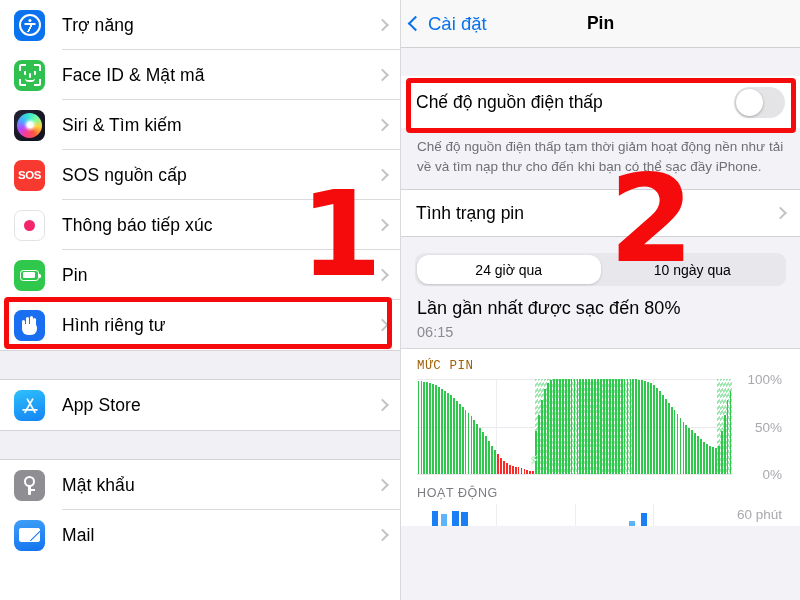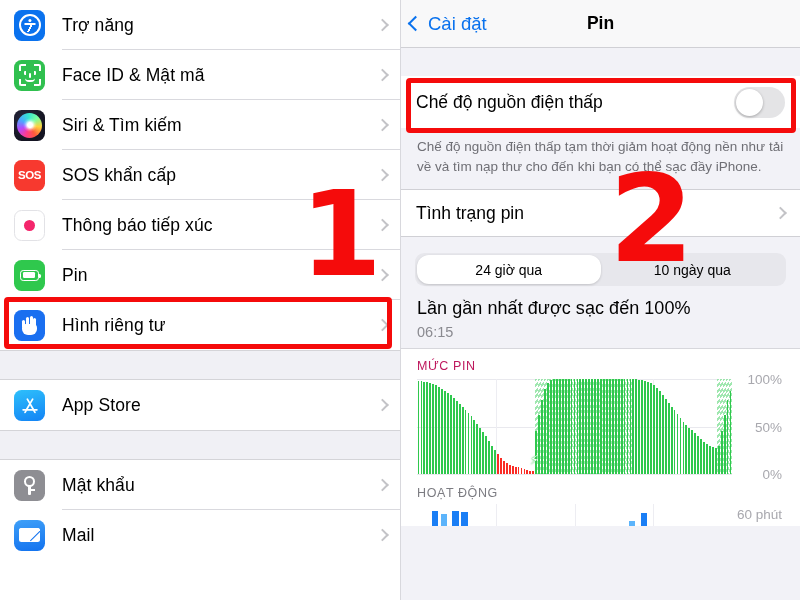--- a/index.html
+++ b/index.html
@@ -263,21 +263,21 @@
     flex: 1; display: flex; align-items: center; justify-content: center;
     font-size: 14px; color: #000; border-radius: 12px;
   }
   .seg.active { background: #fff; box-shadow: 0 1px 2.5px rgba(0,0,0,0.16); }
 
   .charge-block { padding: 12px 16px 8px 16px; background: #f2f2f7; }
   .charge-title { font-size: 18px; color: #000; letter-spacing: 0.05px; }
   .charge-time { font-size: 14.5px; color: #8a8a90; margin-top: 5px; }
 
   .chart-card { background: #fff; border-top: 1px solid #d7d7dc; padding: 10px 0 0 0; }
-  .chart-head { font-size: 12.5px; color: #be185d; letter-spacing: 0.6px; padding-left: 16px; }
+  .chart-head { font-size: 12.5px; color: #a16207; letter-spacing: 0.6px; padding-left: 16px; font-family: Liberation Mono, monospace; }
 
   .chart-area { position: relative; height: 95px; margin: 6px 16px 0 16px; }
   .plot { position: absolute; left: 0; top: 0; right: 52px; bottom: 0; }
   .axis-labels { position: absolute; right: 0; top: 0; bottom: 0; width: 50px; }
   .axis-labels span {
     position: absolute; right: 2px; font-size: 13.5px; color: #a8a8ae;
     transform: translateY(-50%);
   }
   .gridline { position: absolute; left: 0; right: 0; height: 1px; background: #e9e9ee; }
   .vgrid { position: absolute; top: 0; bottom: 0; width: 1px; background: #ededf2; }
@@ -336,21 +336,21 @@
           </div>
         <div class="srow-label">Siri &amp; Tìm kiếm</div>
         <div class="chev"></div>
         <div class="sep"></div>
       </div>
 
       <div class="srow">
         <div class="app-icon ic-sos">
             <span class="sostxt">SOS</span>
           </div>
-        <div class="srow-label">SOS khẩn cấp</div>
+        <div class="srow-label">SOS nguồn cấp</div>
         <div class="chev"></div>
         <div class="sep"></div>
       </div>
 
       <div class="srow">
         <div class="app-icon ic-expo">
             <div class="dot">
               <div class="rays"></div>
             </div>
           </div>
@@ -466,21 +466,21 @@
     </div>
 
     <div class="seg-wrap">
       <div class="segmented">
         <div class="seg active">24 giờ qua</div>
         <div class="seg">10 ngày qua</div>
       </div>
     </div>
 
     <div class="charge-block">
-      <div class="charge-title">Lần gần nhất được sạc đến 100%</div>
+      <div class="charge-title">Lần gần nhất được sạc đến 80%</div>
       <div class="charge-time">06:15</div>
     </div>
 
     <div class="chart-card">
       <div class="chart-head">MỨC PIN</div>
       <div class="chart-area">
         <div class="plot" id="plot">
             <div class="gridline" style="top: 0px;"></div>
             <div class="gridline" style="top: 47.5px;"></div>
             <div class="gridline" style="top: 95px;"></div>

